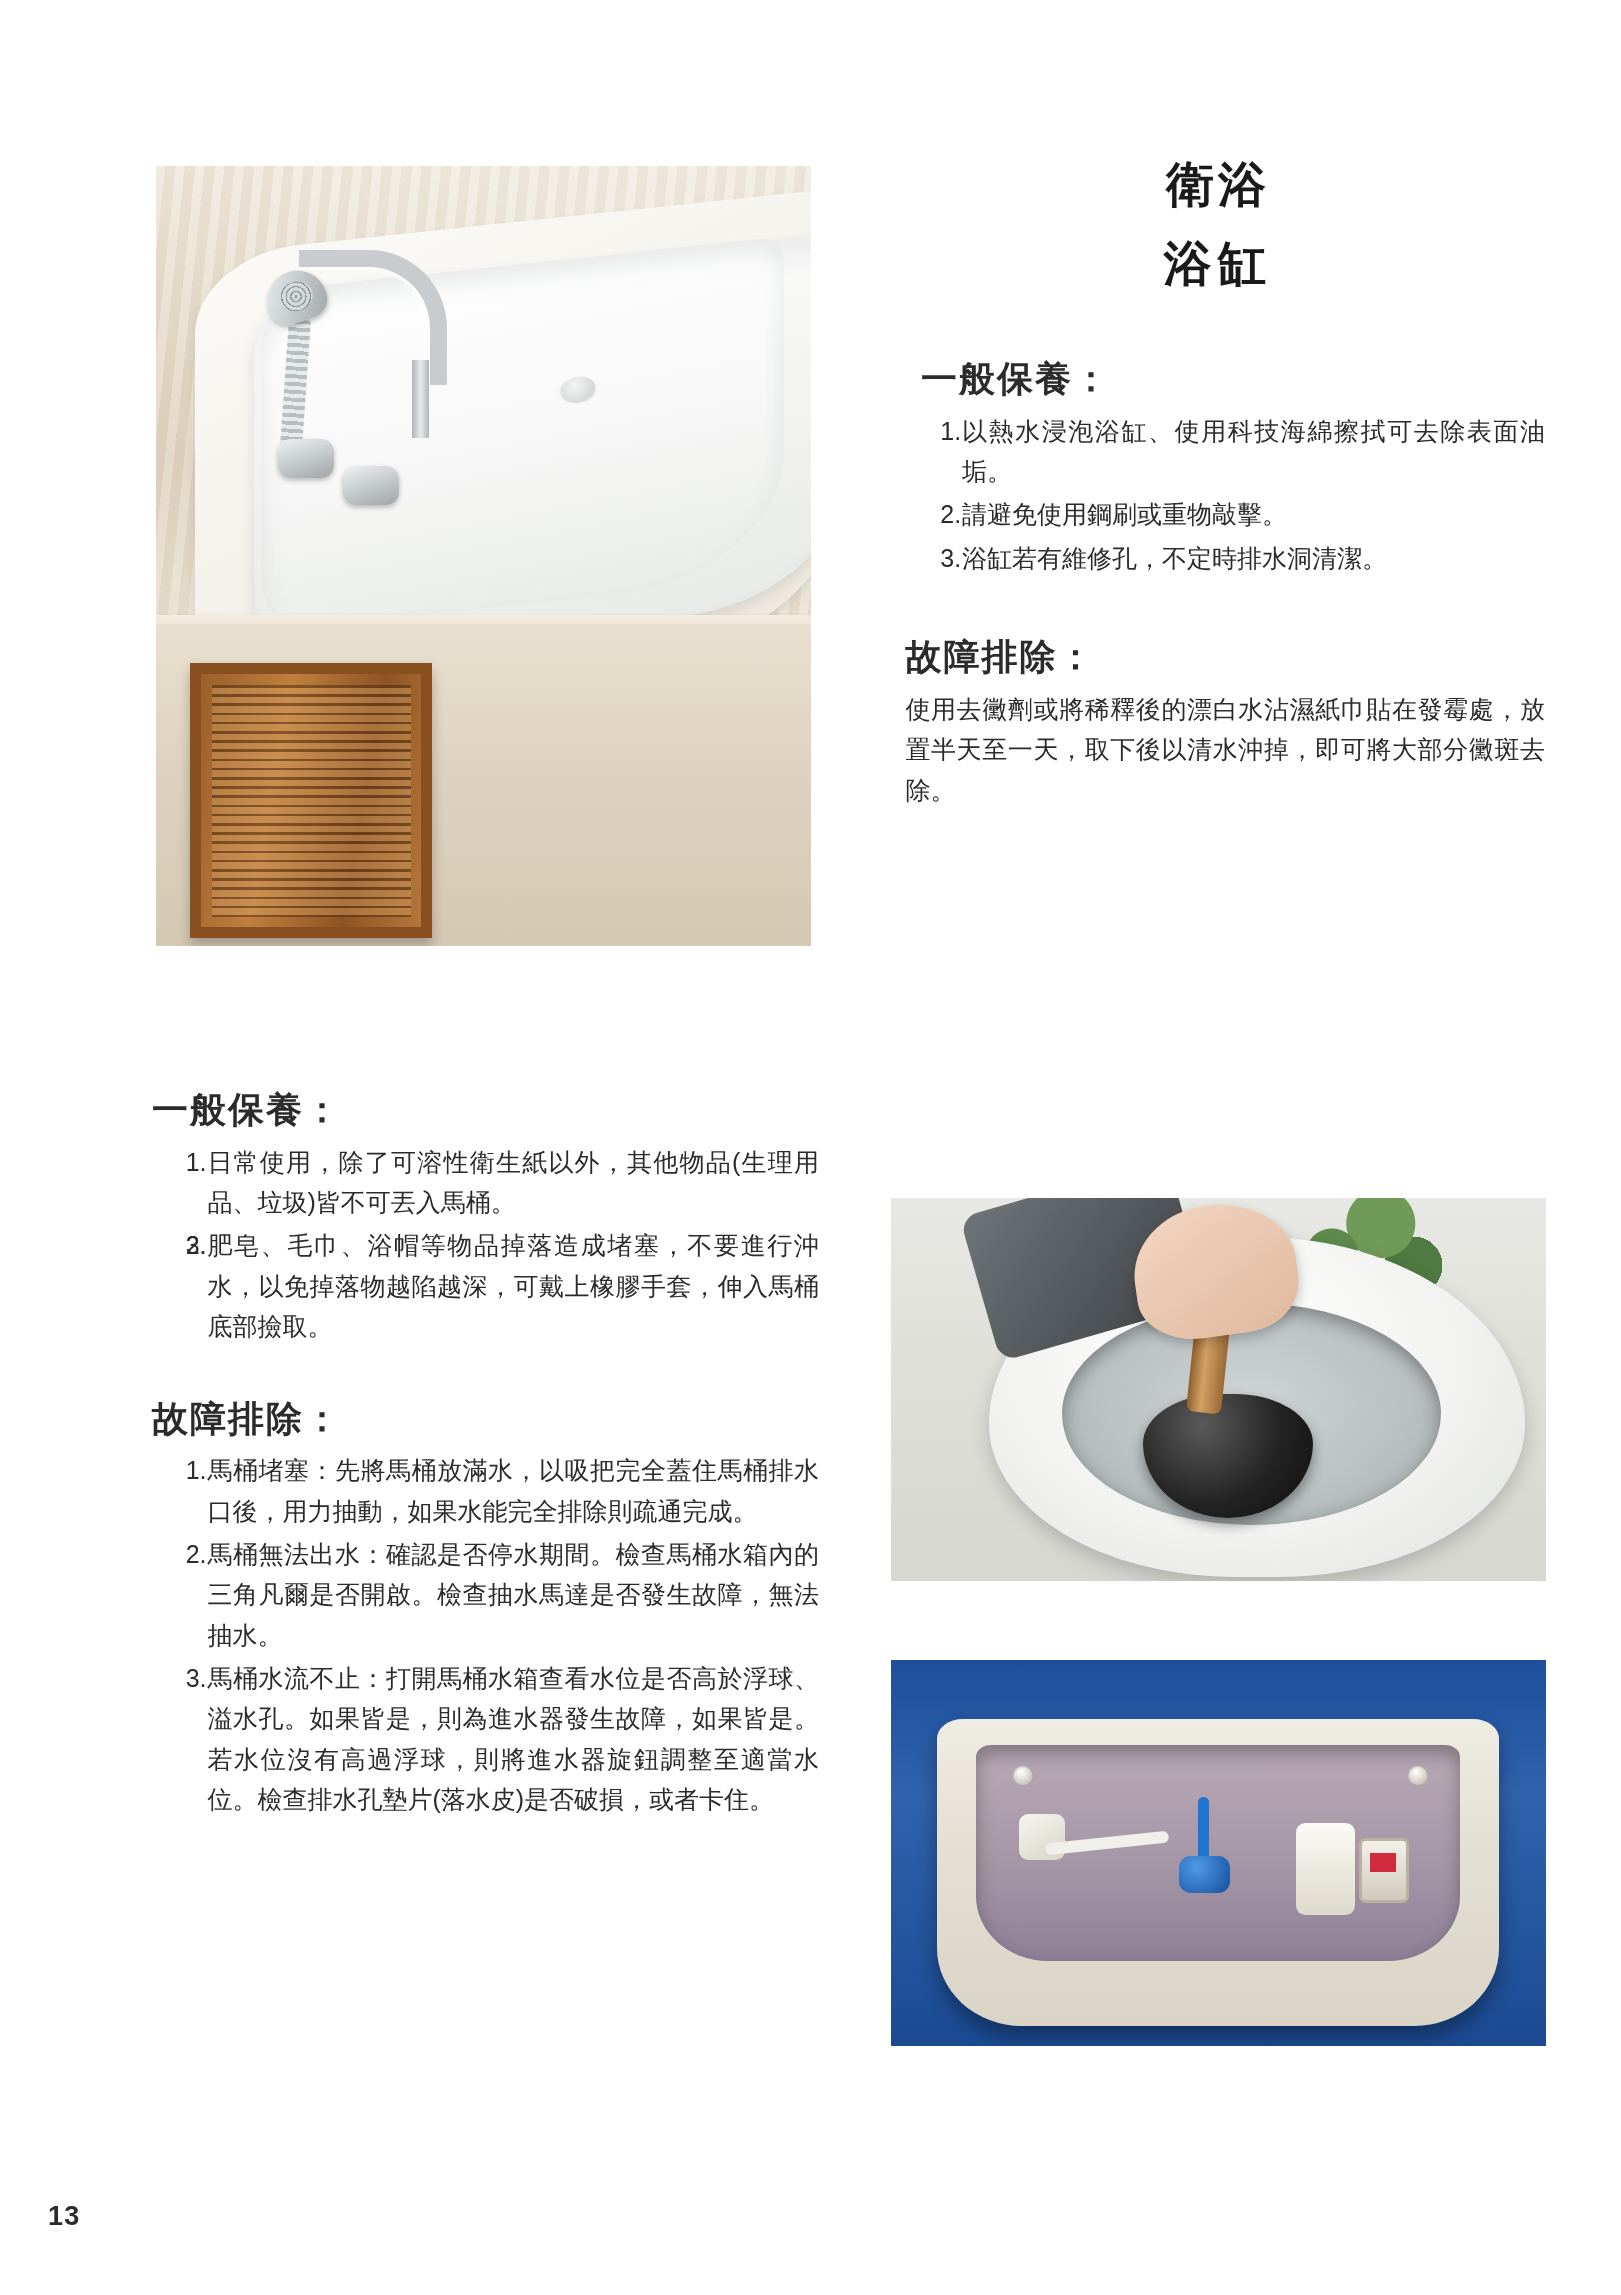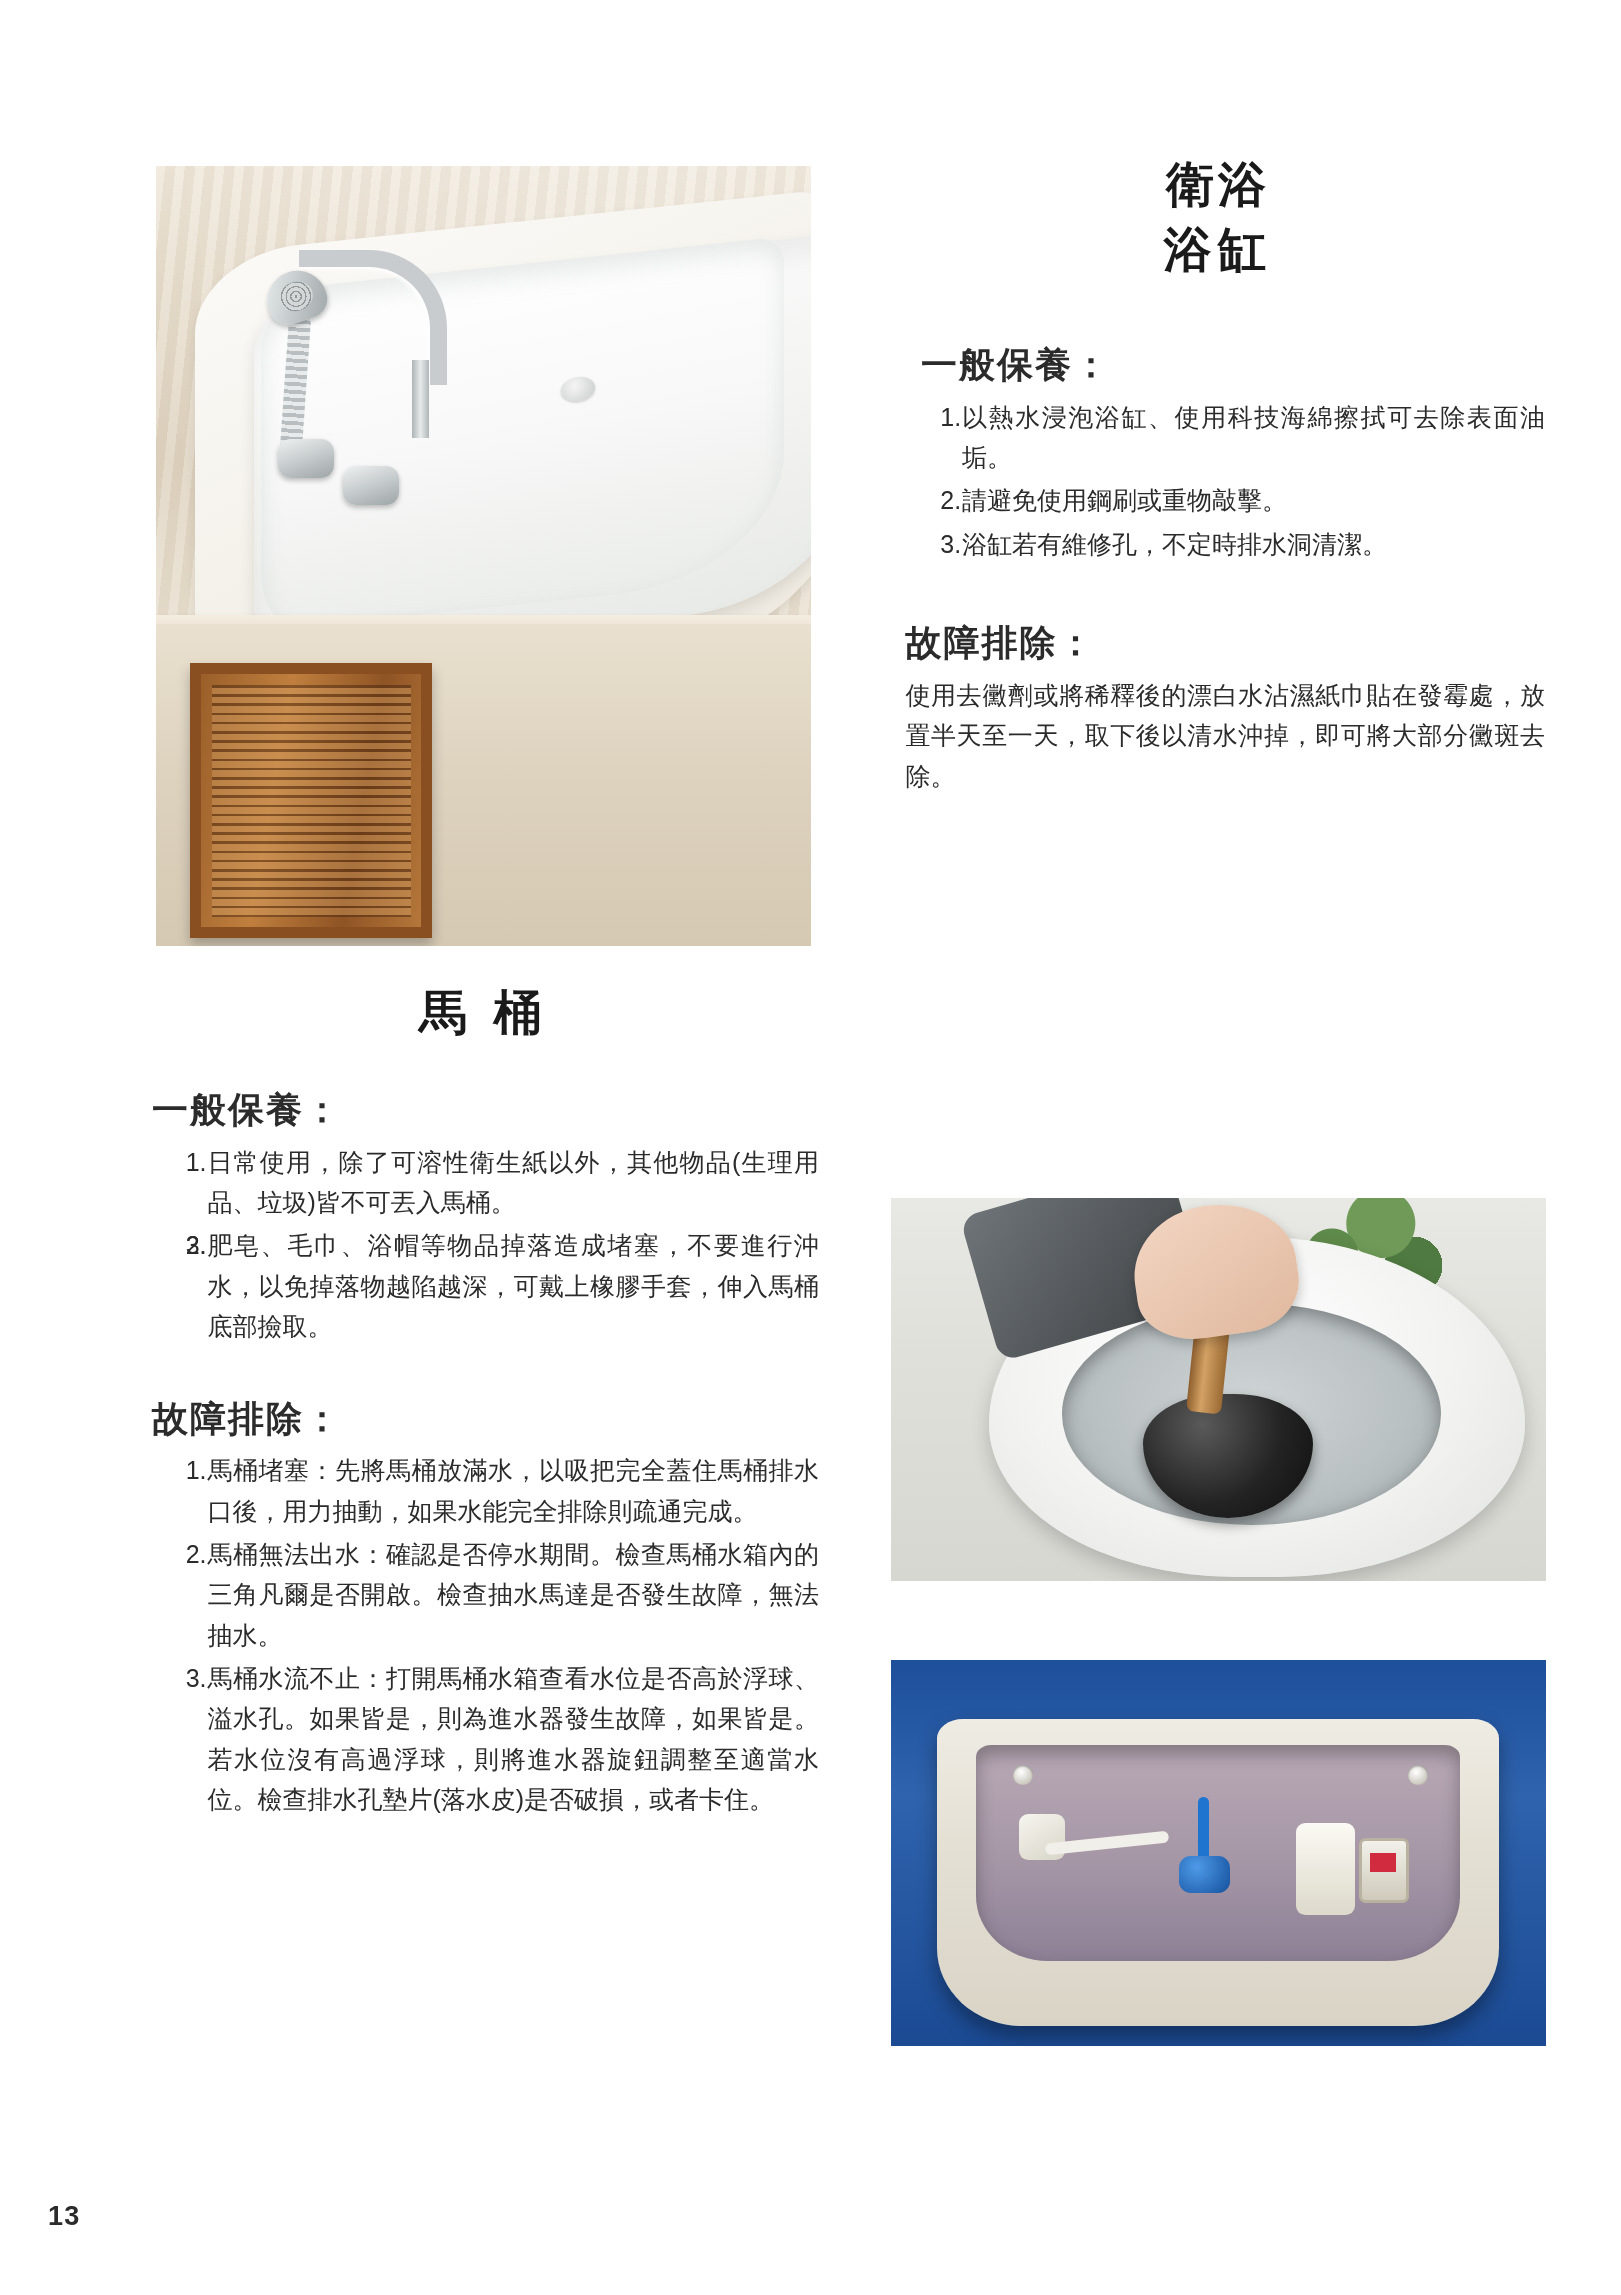--- a/index.html
+++ b/index.html
@@ -389,21 +389,21 @@
     <div class="handle-b"></div>
     <div class="tub-ledge"></div>
     <div class="tub-front"></div>
     <div class="wood-panel"></div>
   </div>
 
   <div style="position:absolute; left:891px; top:160px; width:654px;">
 
     <div style="text-align:center;">
       <div class="heading-main">衛浴</div>
-      <div class="heading-sub" style="margin-top:8px;">浴缸</div>
+      <div class="heading-sub" style="margin-top:22px;">浴缸</div>
     </div>
 
     <div style="margin-top:59px; padding-left:30px;">
       <div class="section-label">一般保養：</div>
       <ol class="numbered">
         <li>
           <span class="num">1.</span>
           <span>以熱水浸泡浴缸、使用科技海綿擦拭可去除表面油垢。</span>
         </li>
         <li>
@@ -416,23 +416,20 @@
         </li>
       </ol>
     </div>
 
     <div style="margin-top:55px; padding-left:14.4px;">
       <div class="section-label">故障排除：</div>
       <div class="body-text" style="text-align:justify; margin-top:2.6px;">使用去黴劑或將稀釋後的漂白水沾濕紙巾貼在發霉處，放置半天至一天，取下後以清水沖掉，即可將大部分黴斑去除。</div>
     </div>
   </div>
 
-  <div style="position:absolute; left:156px; top:981px; width:655px; text-align:center;">
-    <div class="heading-sub">馬 桶</div>
-  </div>
 
   <div style="position:absolute; left:152px; top:1086px; width:667px;">
 
     <div class="section-label">一般保養：</div>
     <ol class="numbered" style="padding-left:14.4px;">
       <li>
         <span class="num">1.</span>
         <span>日常使用，除了可溶性衛生紙以外，其他物品(生理用品、垃圾)皆不可丟入馬桶。</span>
       </li>
       <li>

